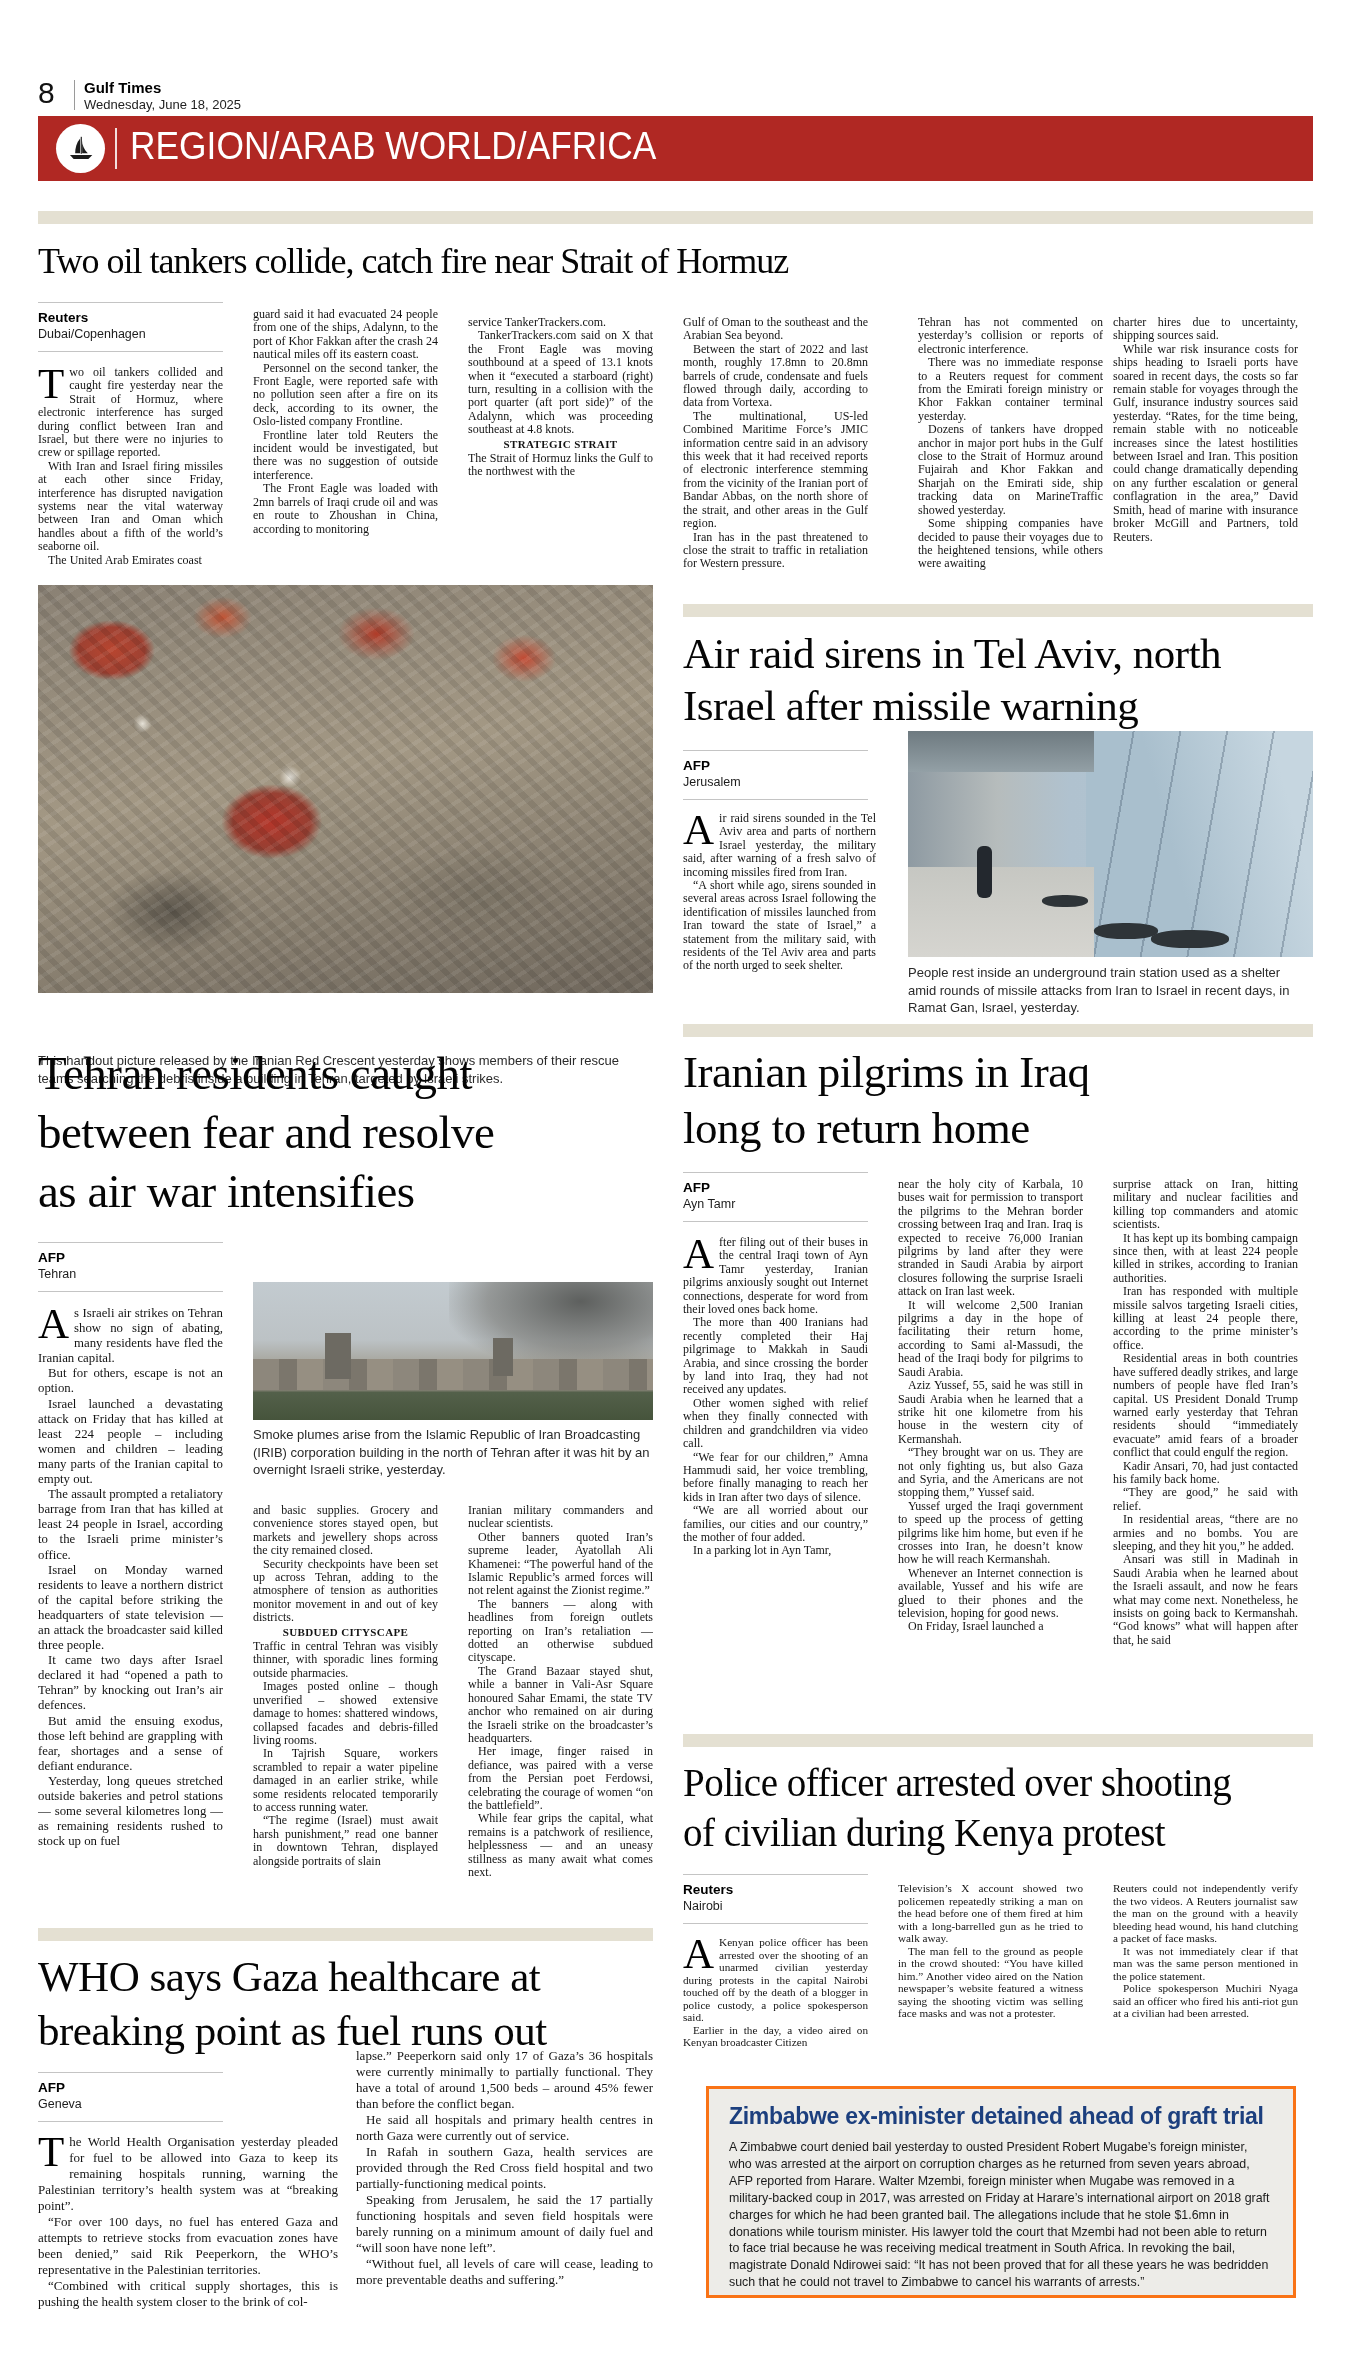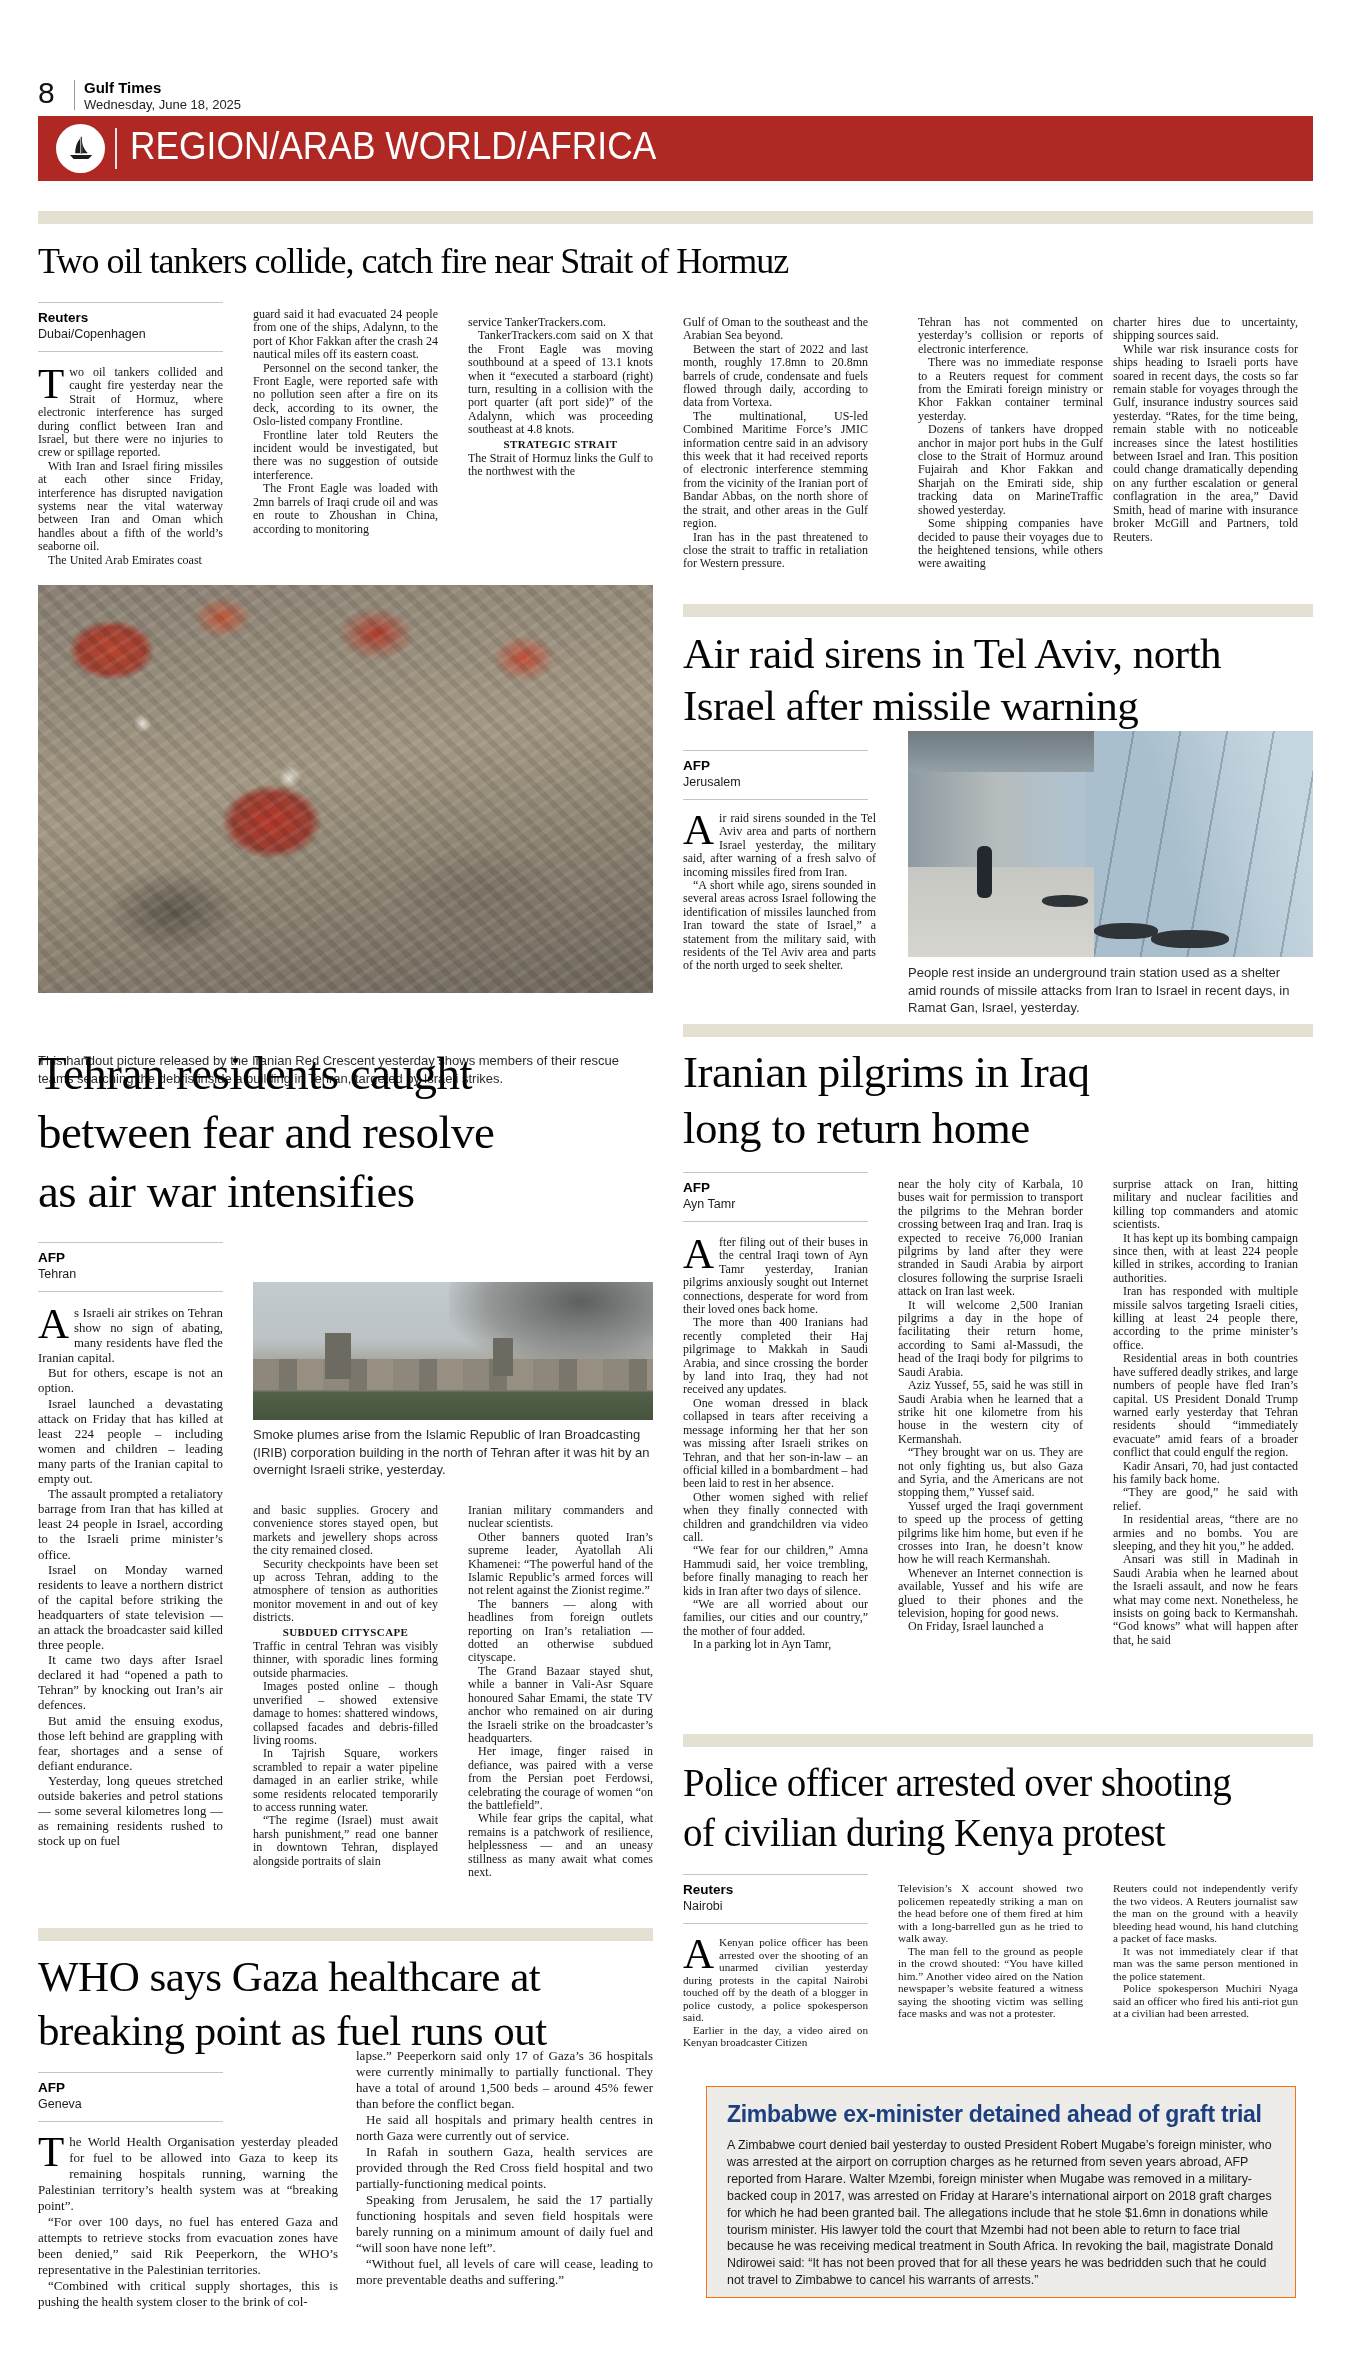--- a/index.html
+++ b/index.html
@@ -80,21 +80,21 @@
   .photo-station .fig{position:absolute;background:#2e3438;border-radius:45%;}
   .photo-station .cop{position:absolute;left:17%;bottom:26%;width:15px;height:52px;background:#23282e;border-radius:6px;}
   .photo-smoke{background:linear-gradient(180deg,#c3cbd0 0%,#bcc2c5 42%,#a7a69e 58%,#8d877c 60%,#8d877c 78%,#53604a 80%,#46543c 100%);}
   .photo-smoke .plume{position:absolute;right:-4%;top:-18%;width:55%;height:80%;
     background:radial-gradient(ellipse at 60% 40%, rgba(88,90,88,.95) 0%, rgba(120,120,116,.6) 50%, transparent 75%);}
   .photo-smoke .blocks{position:absolute;left:0;bottom:22%;width:100%;height:22%;
     background:repeating-linear-gradient(90deg,#8d877c 0 26px,#7b766c 26px 44px,#968f82 44px 70px);}
   .photo-smoke .tower{position:absolute;background:#6d6a62;}
 
   
-  .zbox{background:#edece8;border:1px solid #f97316;}
+  .zbox{background:#edece8;border:3px solid #f97316;}
   .zbox .ztitle{font-size:23px;font-weight:bold;color:#1c3f7e;letter-spacing:-.3px;}
   .zbox .zbody{font-size:12.4px;line-height:16.9px;color:#1b1b1b;text-align:left;}
 </style>
 </head>
 <body>
 
 <div class="page">
 
   <div class="abs pageno" style="left:38px;top:76px;">8</div>
   <div class="abs mast-rule" style="left:74px;top:80px;height:30px;"></div>
@@ -190,21 +190,20 @@
     <div>Iranian pilgrims in Iraq</div>
     <div>long to return home</div>
   </div>
   <div class="abs byline" style="left:683px;top:1172px;">
     <div class="agency">AFP</div>
     <div class="loc">Ayn Tamr</div>
   </div>
   <div class="abs body-col" style="left:683px;top:1236px;width:185px;height:468px;">
       <p class="para"><span class="dropcap">A</span>fter filing out of their buses in the central Iraqi town of Ayn Tamr yesterday, Iranian pilgrims anxiously sought out Internet connections, desperate for word from their loved ones back home.</p>
       <p class="para">The more than 400 Iranians had recently completed their Haj pilgrimage to Makkah in Saudi Arabia, and since crossing the border by land into Iraq, they had not received any updates.</p>
-      <p class="para">One woman dressed in black collapsed in tears after receiving a message informing her that her son was missing after Israeli strikes on Tehran, and that her son-in-law – an official killed in a bombardment – had been laid to rest in her absence.</p>
       <p class="para">Other women sighed with relief when they finally connected with children and grandchildren via video call.</p>
       <p class="para">“We fear for our children,” Amna Hammudi said, her voice trembling, before finally managing to reach her kids in Iran after two days of silence.</p>
       <p class="para">“We are all worried about our families, our cities and our country,” the mother of four added.</p>
       <p class="para">In a parking lot in Ayn Tamr,</p>
     </div>
   <div class="abs body-col" style="left:898px;top:1178px;width:185px;height:526px;">
       <p class="para">near the holy city of Karbala, 10 buses wait for permission to transport the pilgrims to the Mehran border crossing between Iraq and Iran. Iraq is expected to receive 76,000 Iranian pilgrims by land after they were stranded in Saudi Arabia by airport closures following the surprise Israeli attack on Iran last week.</p>
       <p class="para">It will welcome 2,500 Iranian pilgrims a day in the hope of facilitating their return home, according to Sami al-Massudi, the head of the Iraqi body for pilgrims to Saudi Arabia.</p>
       <p class="para">Aziz Yussef, 55, said he was still in Saudi Arabia when he learned that a strike hit one kilometre from his house in the western city of Kermanshah.</p>
       <p class="para">“They brought war on us. They are not only fighting us, but also Gaza and Syria, and the Americans are not stopping them,” Yussef said.</p>

